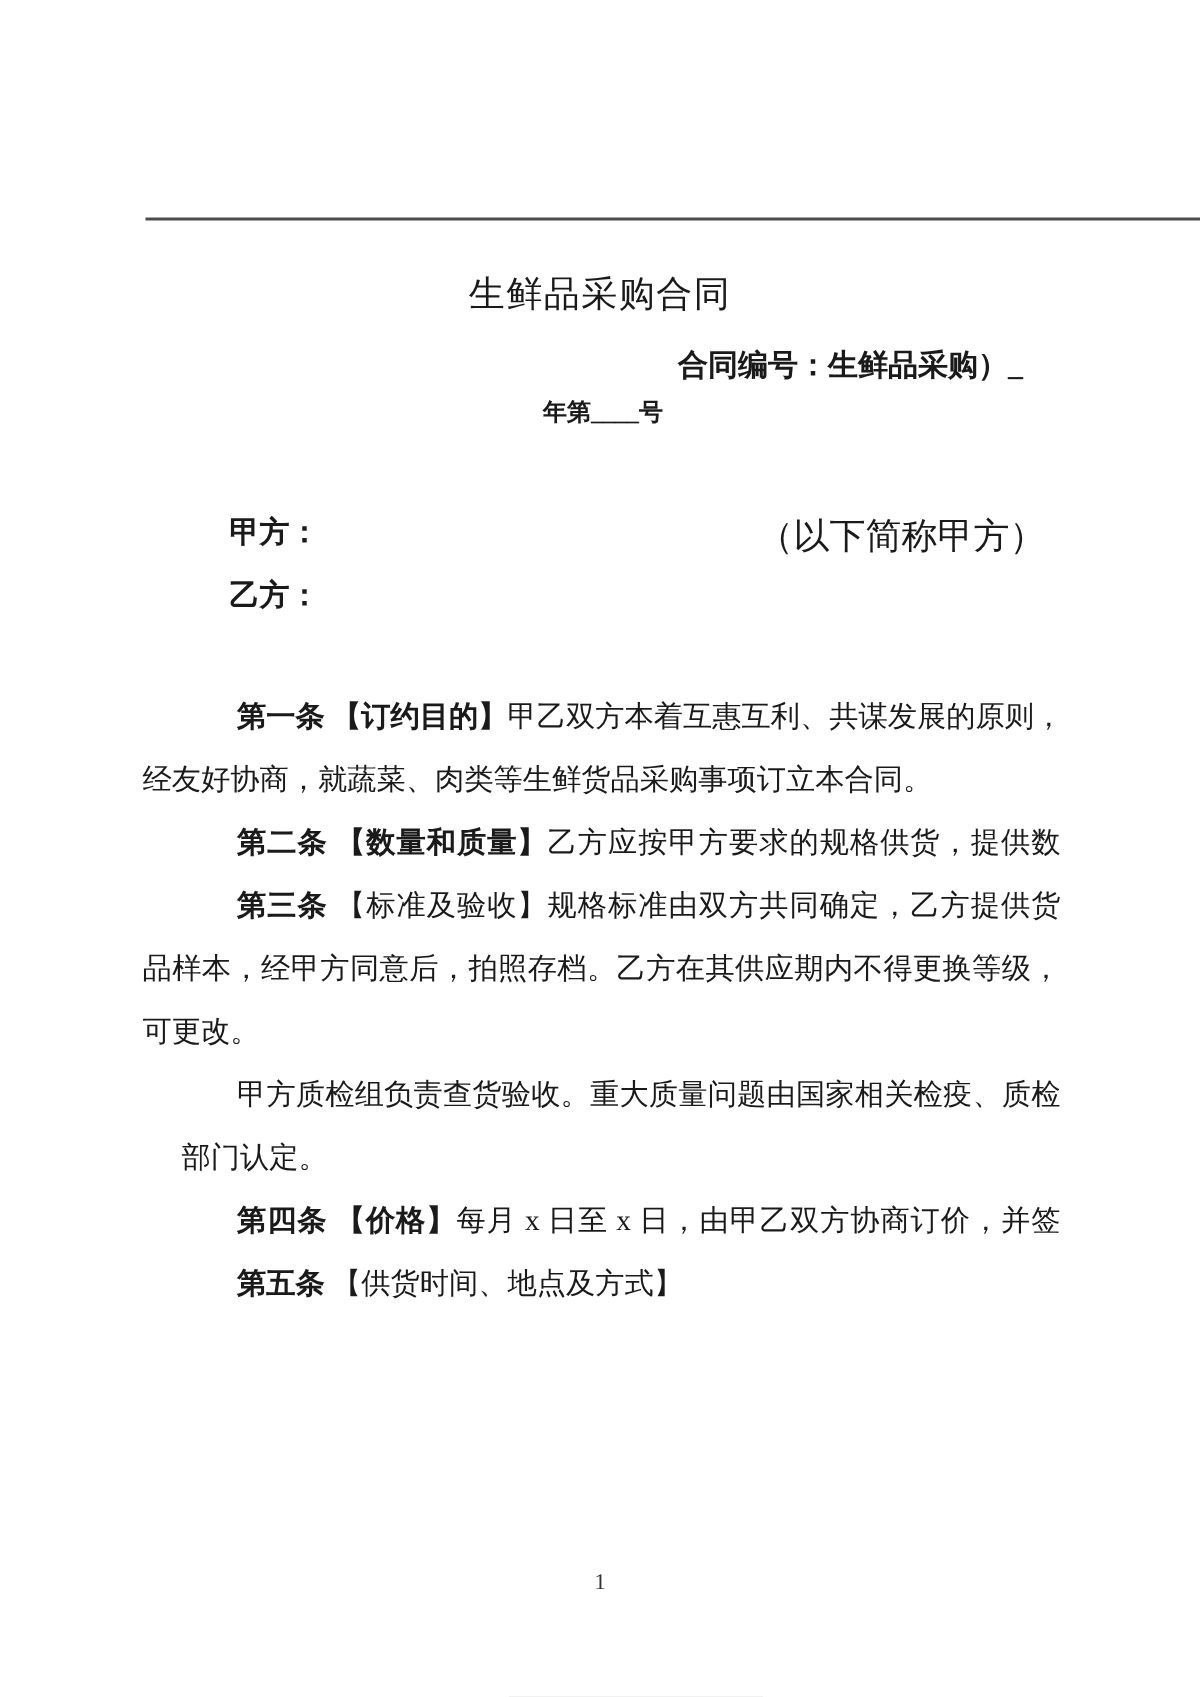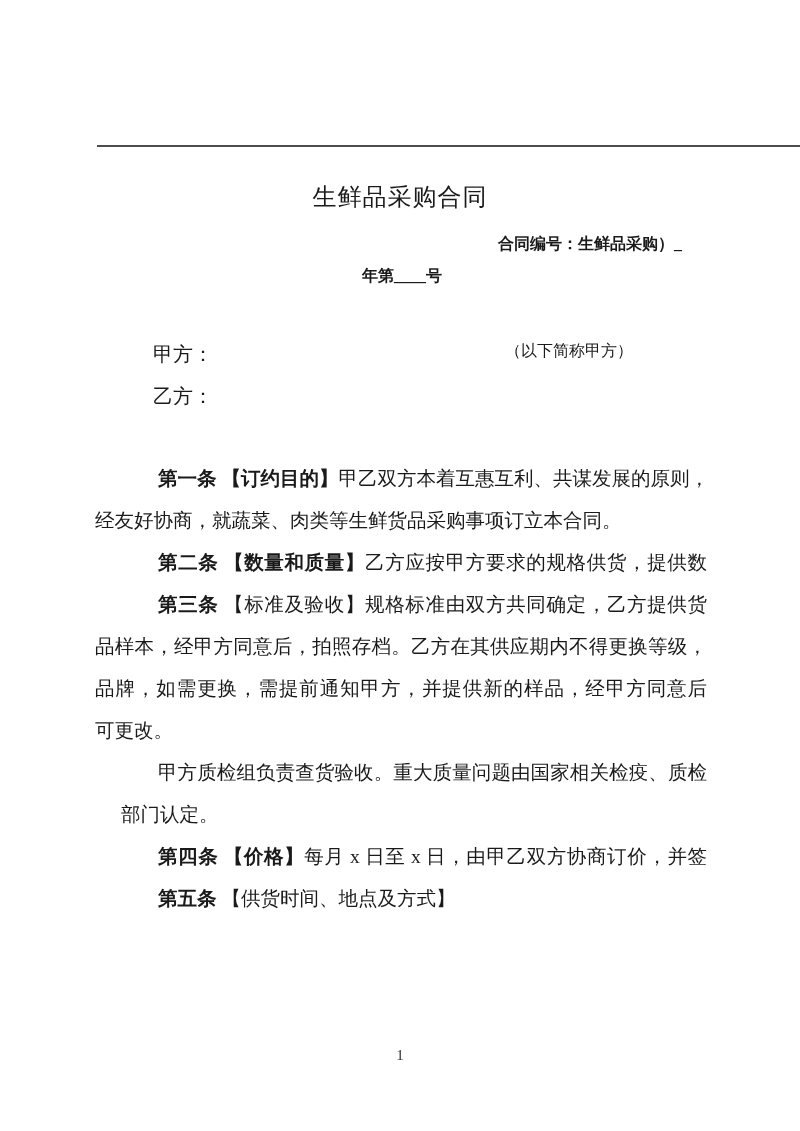--- a/index.html
+++ b/index.html
@@ -13,31 +13,31 @@
     overflow:hidden;
   }
   .hrule{position:absolute;left:97px;right:0;top:145px;height:2px;background:#4d4d4d;}
   .title{
     position:absolute;left:0;right:0;top:183px;
     text-align:center;font-size:24px;font-weight:400;
     letter-spacing:1px;line-height:28px;
   }
   .contract-no{
     position:absolute;left:0;top:234px;width:682px;
-    text-align:right;font-size:16px;font-weight:700;line-height:20px;
+    text-align:right;font-size:20px;font-weight:700;line-height:20px;
   }
   .year-no{
     position:absolute;left:362px;top:266px;
     font-size:16px;font-weight:700;line-height:20px;text-align:center;
   }
   .party{position:absolute;left:0;right:0;height:26px;}
   .party-jia{top:341px;}
   .party-yi{top:383px;}
-  .party .plabel{position:absolute;left:153px;font-size:20px;font-weight:400;}
-  .party .pnote{position:absolute;left:505px;font-size:16px;font-weight:400;}
+  .party .plabel{position:absolute;left:153px;font-size:20px;font-weight:700;}
+  .party .pnote{position:absolute;left:505px;font-size:24px;font-weight:400;}
   .body-lines{position:absolute;left:95px;top:458px;width:612px;font-family:Liberation Serif, serif;}
   .bline{
     height:42px;line-height:42px;font-size:19.5px;
     white-space:nowrap;
   }
   .bline.il{padding-left:63px;}
   .bline.is{padding-left:26px;}
   .bline.j{text-align:justify;text-align-last:justify;}
   .b{font-weight:700;}
   .page-num{
@@ -66,21 +66,20 @@
   <div class="party party-yi">
     <span class="plabel">乙方：</span>
   </div>
 
   <div class="body-lines">
       <div class="bline il j"><span class="b">第一条</span><span> </span><span class="b">【订约目的】</span><span>甲乙双方本着互惠互利、共谋发展的原则，</span></div>
       <div class="bline"><span>经友好协商，就蔬菜、肉类等生鲜货品采购事项订立本合同。</span></div>
       <div class="bline il j"><span class="b">第二条</span><span> </span><span class="b">【数量和质量】</span><span>乙方应按甲方要求的规格供货，提供数</span></div>
       <div class="bline il j"><span class="b">第三条</span><span> </span><span>【标准及验收】规格标准由双方共同确定，乙方提供货</span></div>
       <div class="bline j"><span>品样本，经甲方同意后，拍照存档。乙方在其供应期内不得更换等级，</span></div>
-      <div class="bline j"><span>品牌，如需更换，需提前通知甲方，并提供新的样品，经甲方同意后</span></div>
       <div class="bline"><span>可更改。</span></div>
       <div class="bline il j"><span>甲方质检组负责查货验收。重大质量问题由国家相关检疫、质检</span></div>
       <div class="bline is"><span>部门认定。</span></div>
       <div class="bline il j"><span class="b">第四条</span><span> </span><span class="b">【价格】</span><span>每月 x 日至 x 日，由甲乙双方协商订价，并签</span></div>
       <div class="bline il"><span class="b">第五条</span><span> </span><span>【供货时间、地点及方式】</span></div>
     </div>
 
   <div class="page-num">1</div>
 
 </div>

